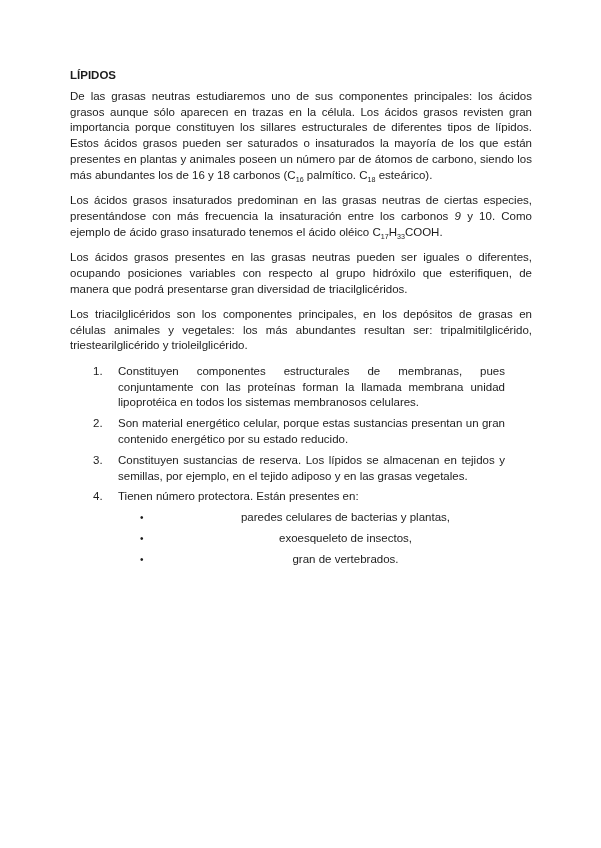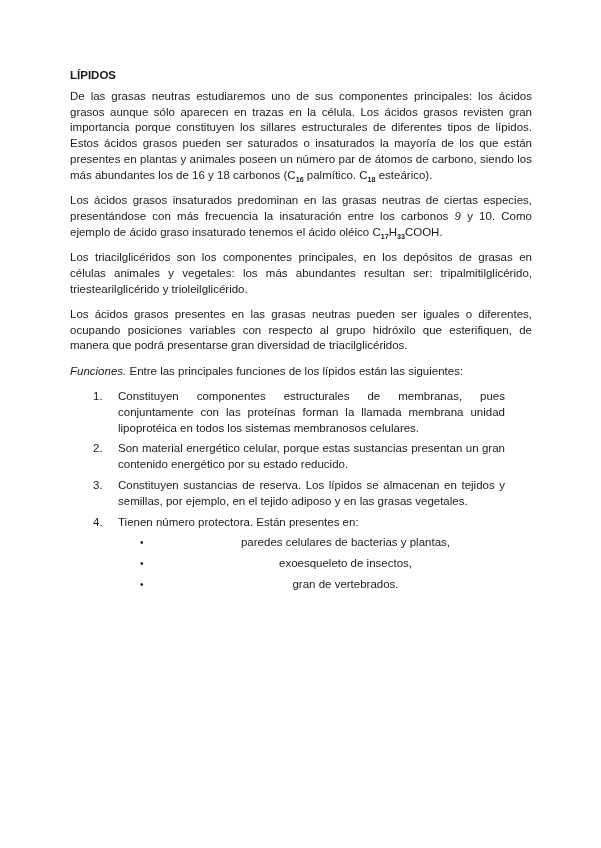--- a/index.html
+++ b/index.html
@@ -23,21 +23,20 @@
     text-align: left;
   }
   .para {
     text-align: justify;
     margin-bottom: 9.5px;
   }
   .sub {
     vertical-align: sub;
     font-size: 0.62em;
     line-height: 0;
-    font-weight: bold;
   }
   .ital { font-style: italic; }
   .num-item {
     display: flex;
     margin-left: 23px;
     margin-right: 27px;
     margin-bottom: 5px;
   }
   .num-item .num {
     flex: 0 0 25px;
@@ -68,25 +67,24 @@
 <div class="page">
 
   <div class="title">LÍPIDOS</div>
 
 
 
   <p class="para"><span>De las grasas neutras estudiaremos uno de sus componentes principales: los ácidos grasos aunque sólo aparecen en trazas en la célula. Los ácidos grasos revisten gran importancia porque constituyen los sillares estructurales de diferentes tipos de lípidos. Estos ácidos grasos pueden ser saturados o insaturados la mayoría de los que están presentes en plantas y animales poseen un número par de átomos de carbono, siendo los más abundantes los de 16 y 18 carbonos (C</span><span class="sub">16</span><span> palmítico. C</span><span class="sub">18</span><span> esteárico).</span></p>
 
   <p class="para"><span>Los ácidos grasos insaturados predominan en las grasas neutras de ciertas especies, presentándose con más frecuencia la insaturación entre los carbonos </span><span class="ital">9</span><span> y 10. Como ejemplo de ácido graso insaturado tenemos el ácido oléico C</span><span class="sub">17</span><span>H</span><span class="sub">33</span><span>COOH.</span></p>
 
+  <p class="para">Los ácidos grasos presentes en las grasas neutras pueden ser iguales o diferentes, ocupando posiciones variables con respecto al grupo hidróxilo que esterifiquen, de manera que podrá presentarse gran diversidad de triacilglicéridos.</p>
+
   <p class="para">Los triacilglicéridos son los componentes principales, en los depósitos de grasas en células animales y vegetales: los más abundantes resultan ser: tripalmitilglicérido, triestearilglicérido y trioleilglicérido.</p>
 
-  <p class="para">Los ácidos grasos presentes en las grasas neutras pueden ser iguales o diferentes, ocupando posiciones variables con respecto al grupo hidróxilo que esterifiquen, de manera que podrá presentarse gran diversidad de triacilglicéridos.</p>
-
-  <p class="para"><span class="ital">Funciones.</span><span> Entre las principales funciones de los lípidos están las siguientes:</span></p>
 
   <div class="num-item">
     <span class="num">1.</span>
     <span class="itxt">Constituyen componentes estructurales de membranas, pues conjuntamente con las proteínas forman la llamada membrana unidad lipoprotéica en todos los sistemas membranosos celulares.</span>
   </div>
 
   <div class="num-item">
     <span class="num">2.</span>
     <span class="itxt">Son material energético celular, porque estas sustancias presentan un gran contenido energético por su estado reducido.</span>
   </div>

